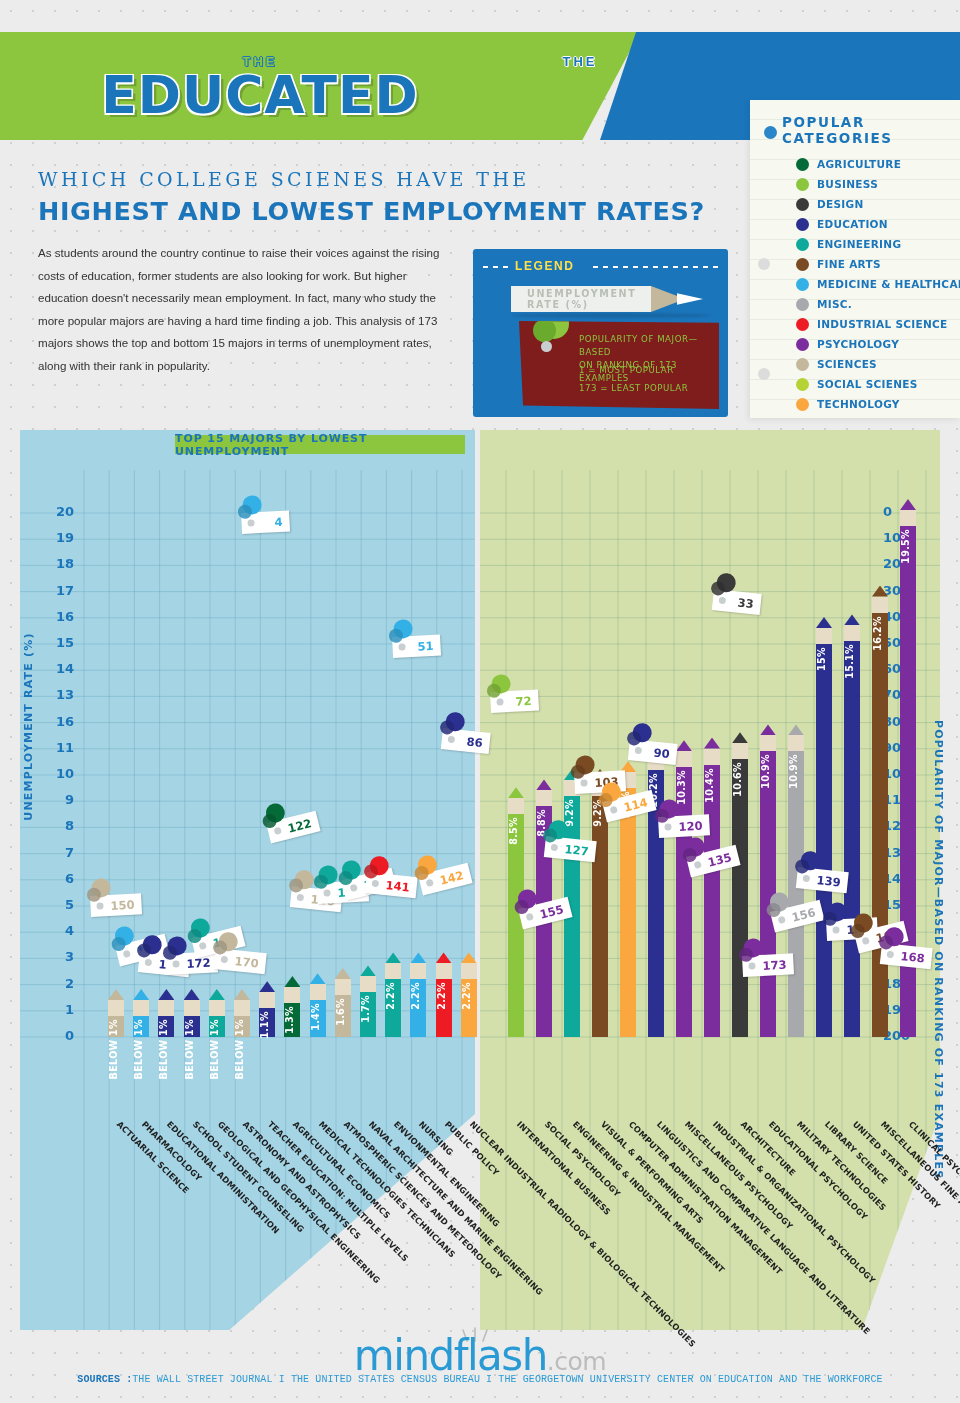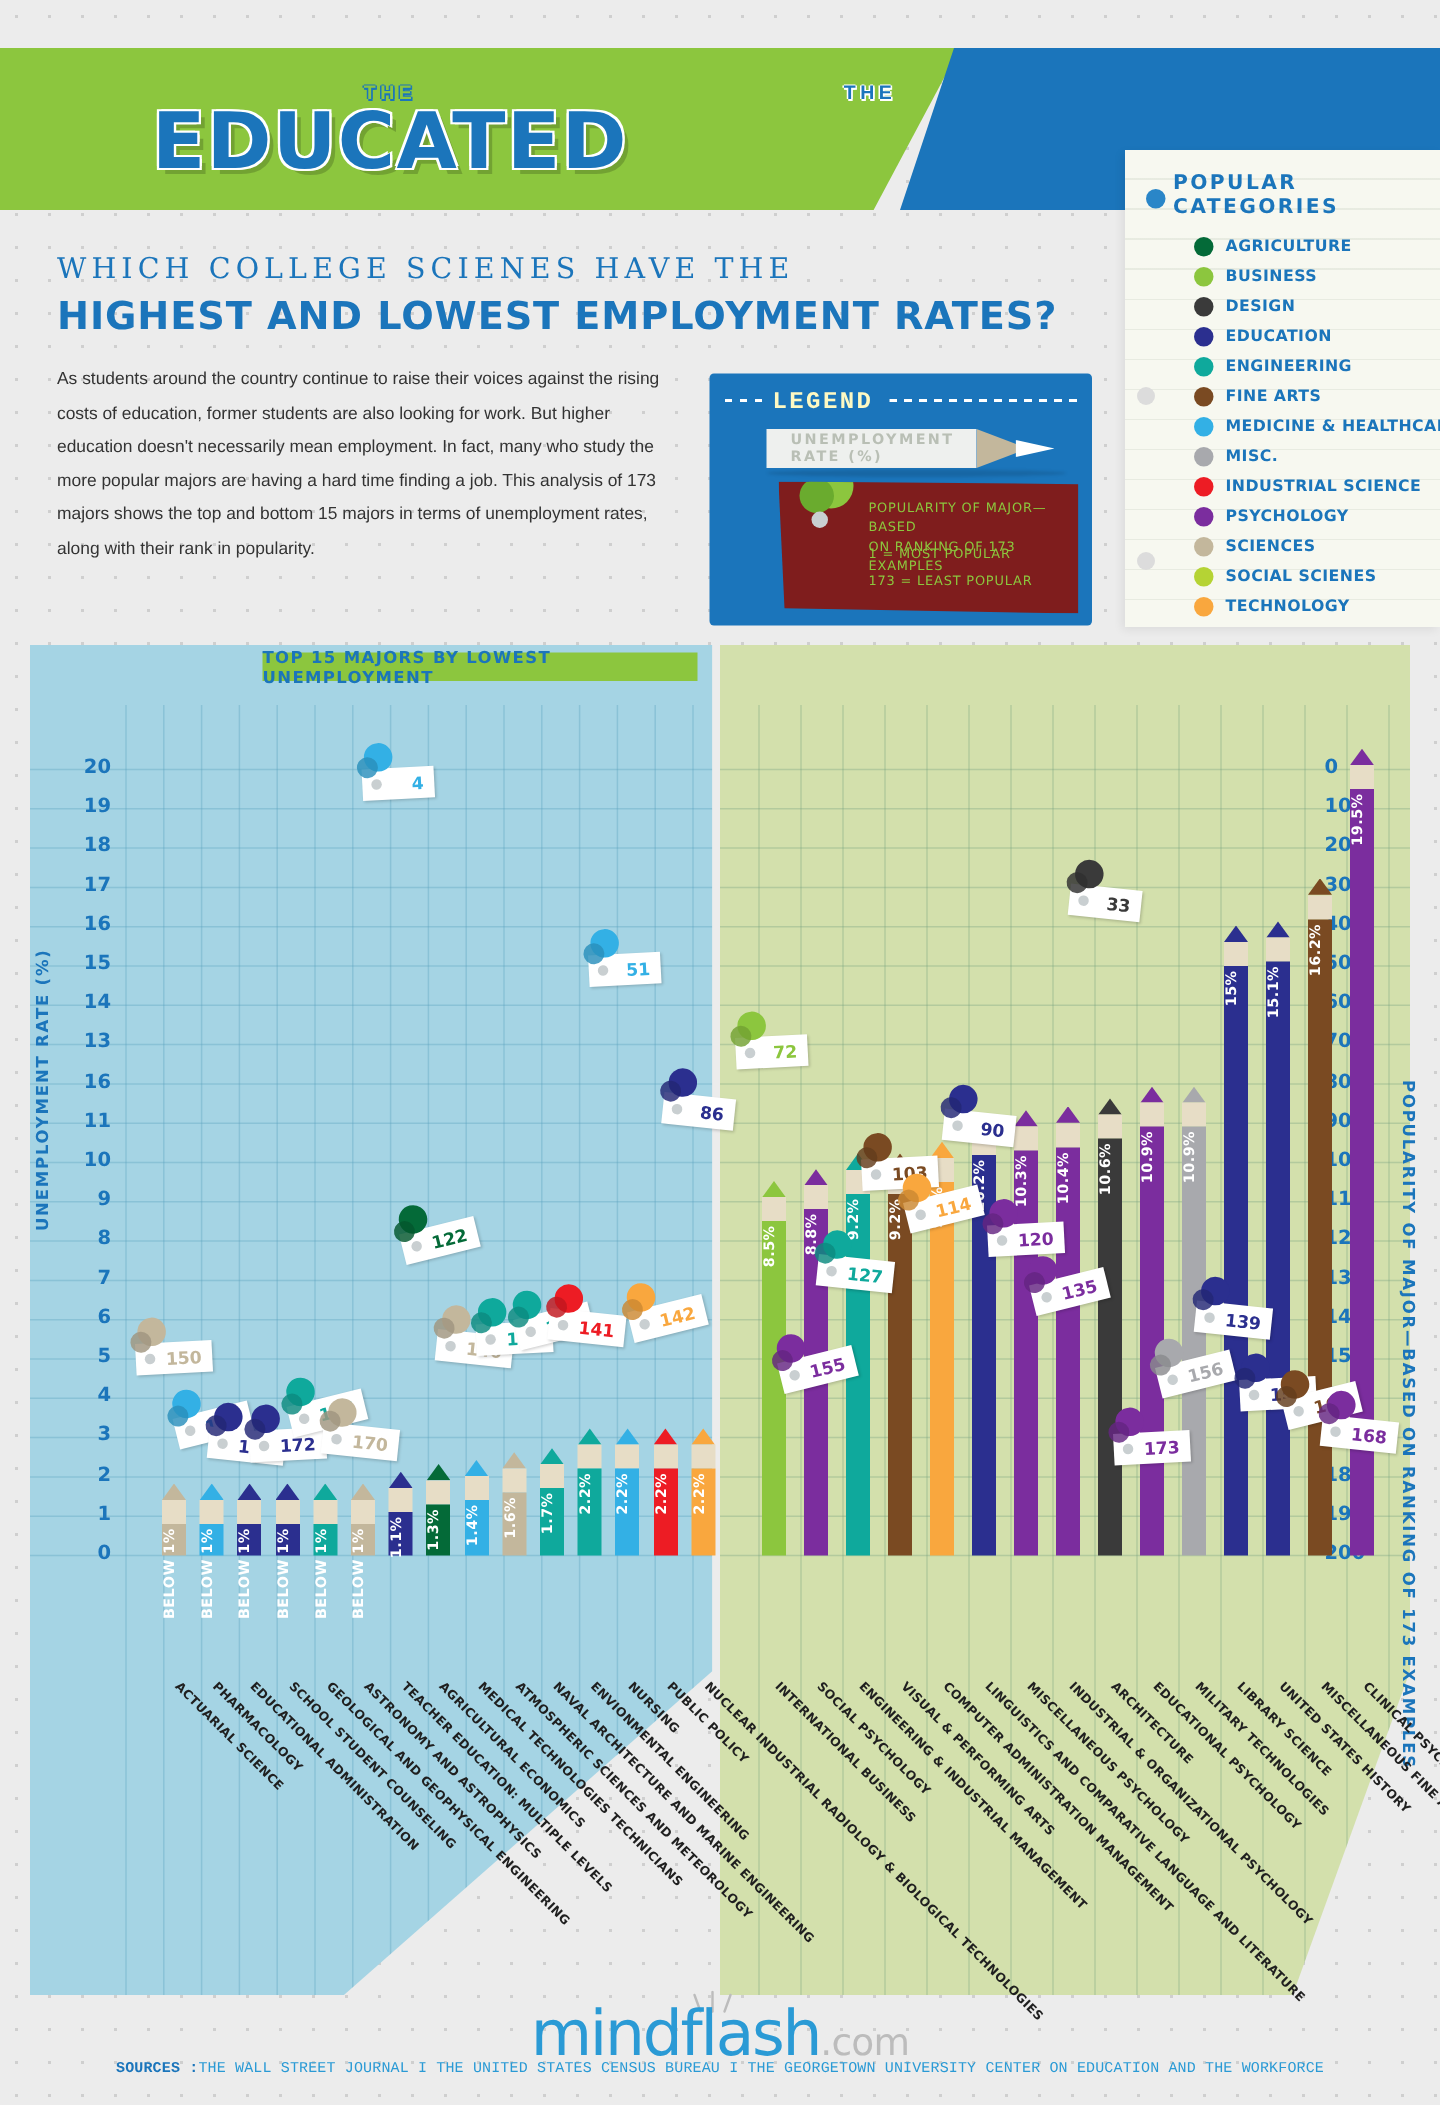--- a/index.html
+++ b/index.html
@@ -76,22 +76,22 @@
     color:#1b75bb; font-size:25.5px; font-weight:900; letter-spacing:.6px; margin-top:6px;
     font-family:"DejaVu Sans", sans-serif; white-space:nowrap;
   }
   #intro p { margin-top:16px; font-size:11.6px; line-height:1.95; color:#333; width:420px; }
 
   
   #legend {
     position:absolute; left:473px; top:249px; width:255px; height:168px;
     background:#1b75bb; border-radius:3px;
   }
-  .lg-title { color:#fef9c3; font-weight:bold; font-size:16px; letter-spacing:1.6px;
-              position:absolute; left:42px; top:10px; font-family:Liberation Mono, monospace; }
+  .lg-title { color:#fde047; font-weight:bold; font-size:12px; letter-spacing:1.6px;
+              position:absolute; left:42px; top:10px; font-family:Liberation Sans, sans-serif; }
   .lg-dash-l, .lg-dash-r {
     position:absolute; top:17px; height:2px;
     background: repeating-linear-gradient(to right, #fff 0 5px, transparent 5px 10px);
   }
   .lg-dash-l { left:10px; width:26px; }
   .lg-dash-r { left:120px; width:125px; }
 
   .lg-pencil { position:absolute; left:38px; top:37px; width:190px; height:26px; }
   .lg-pbody { position:absolute; left:0; top:0; width:140px; height:26px; background:#eef0ee;
               display:flex; align-items:center; }

